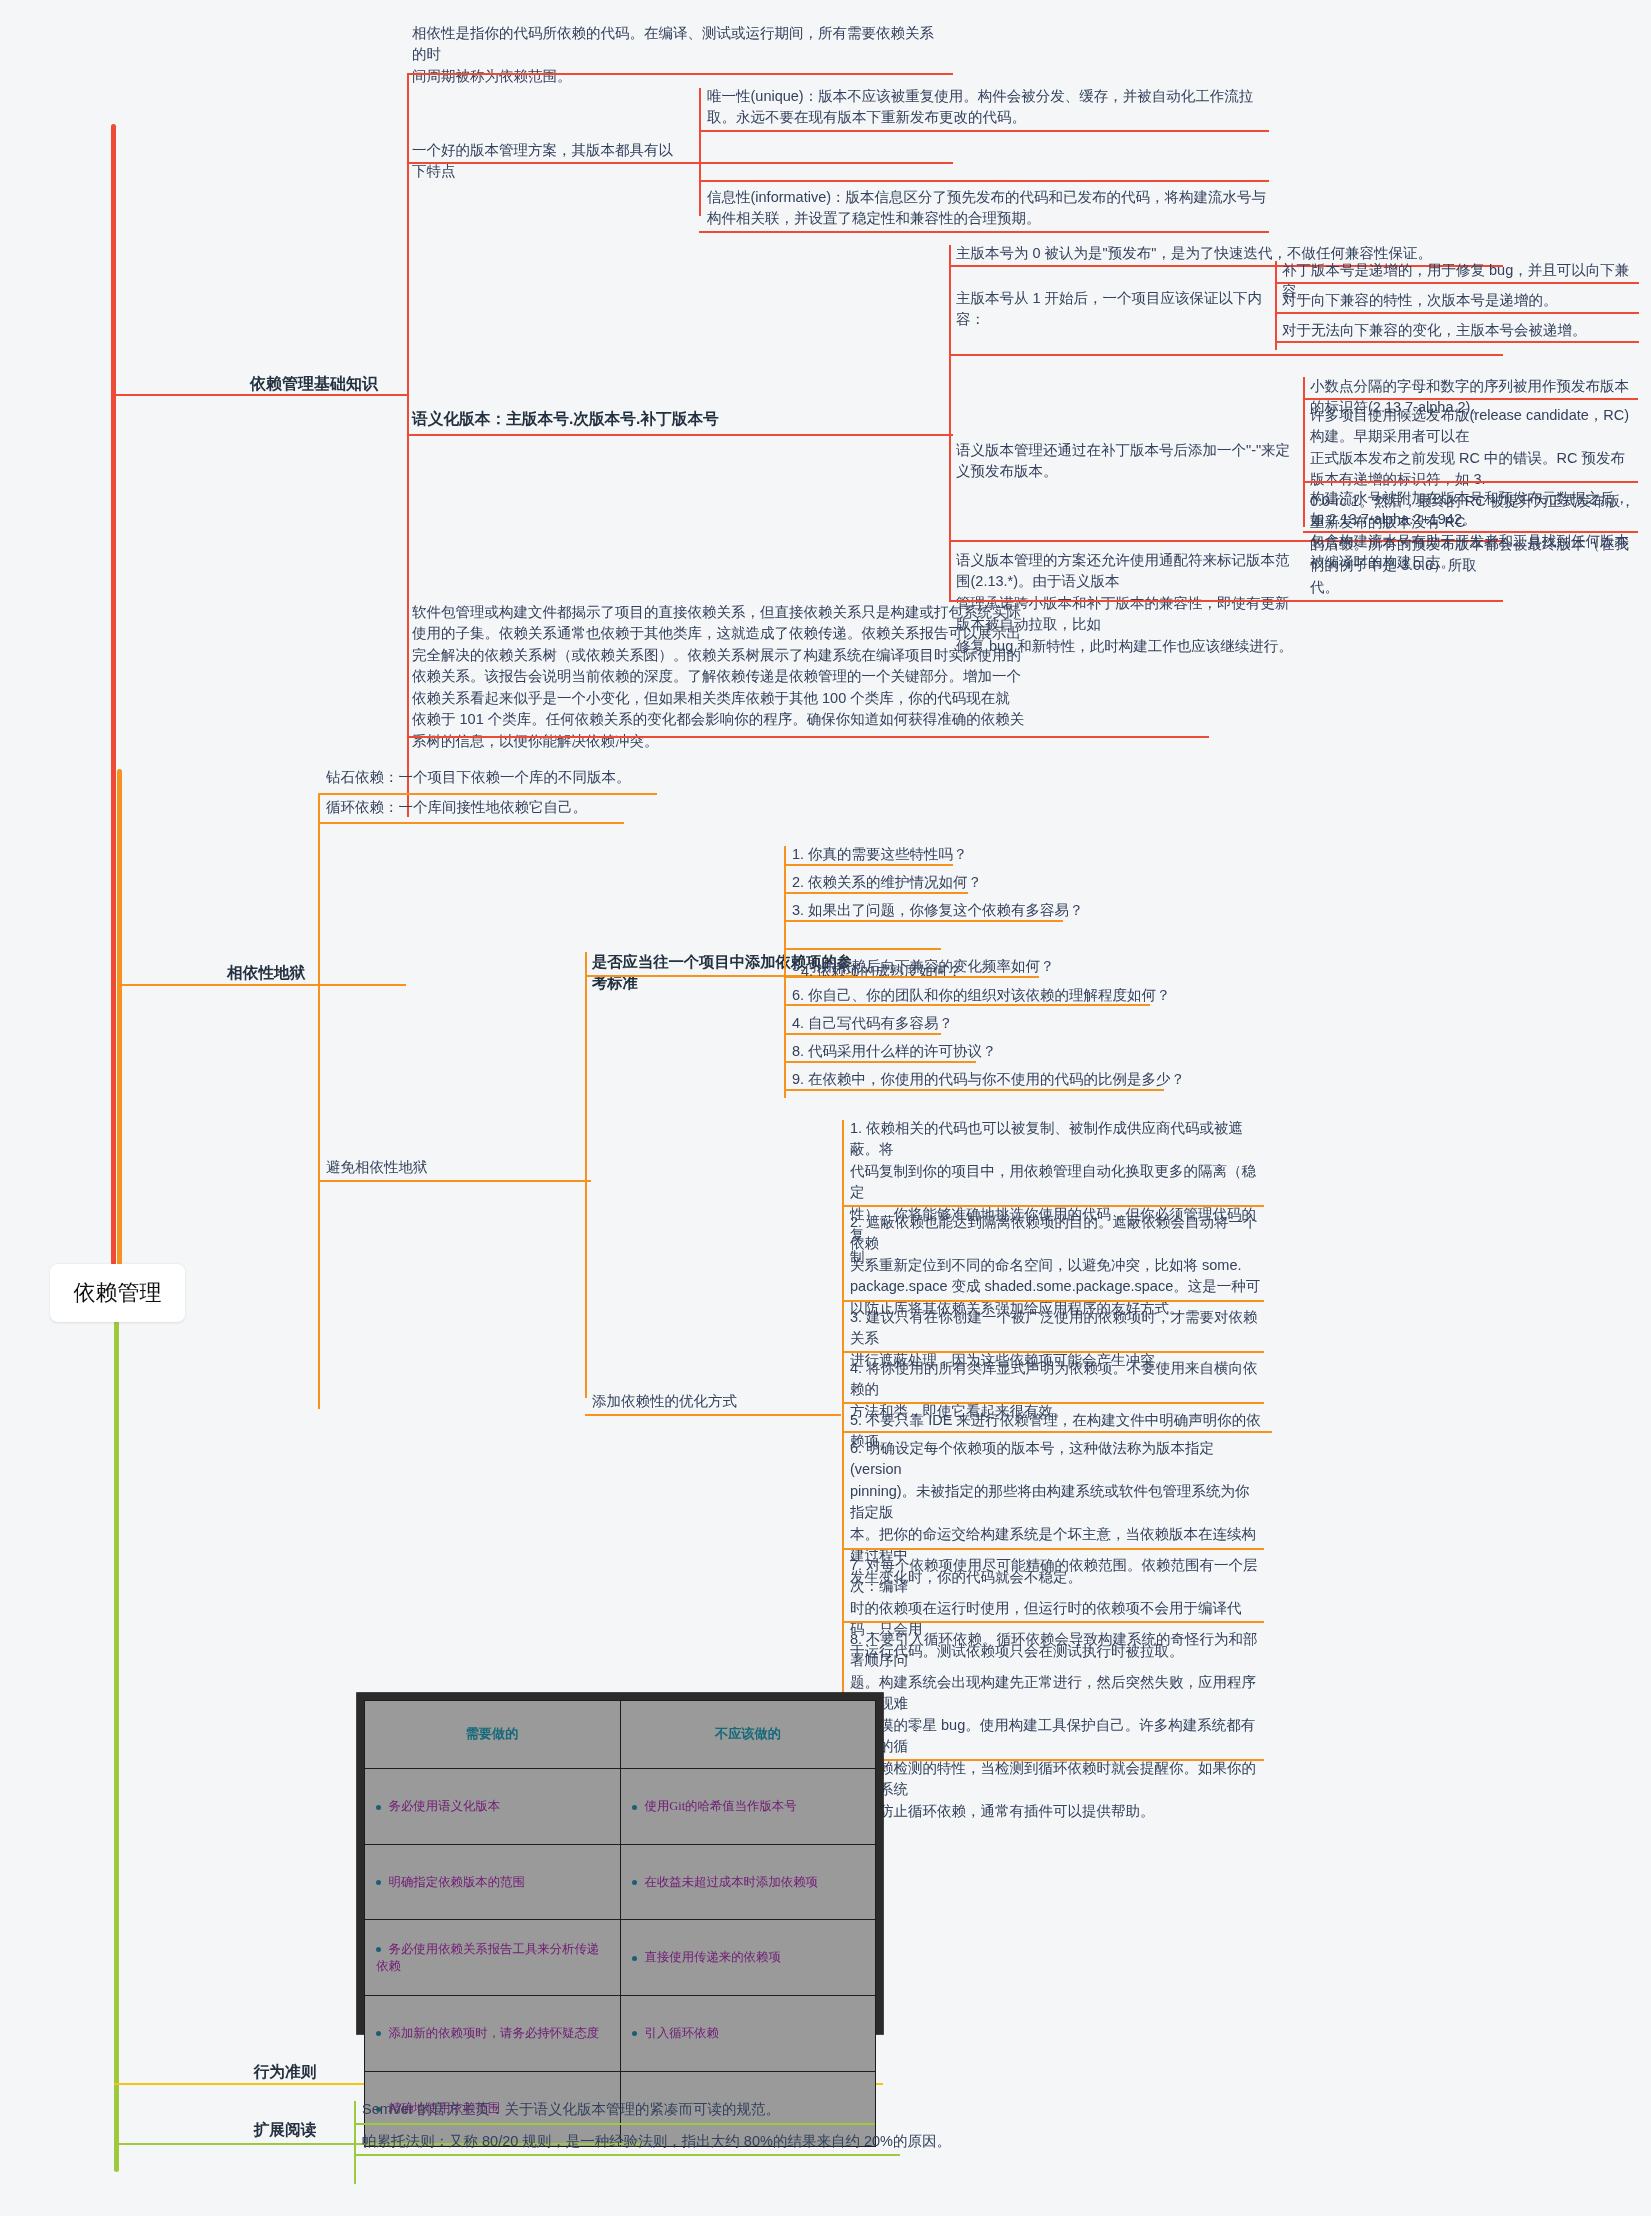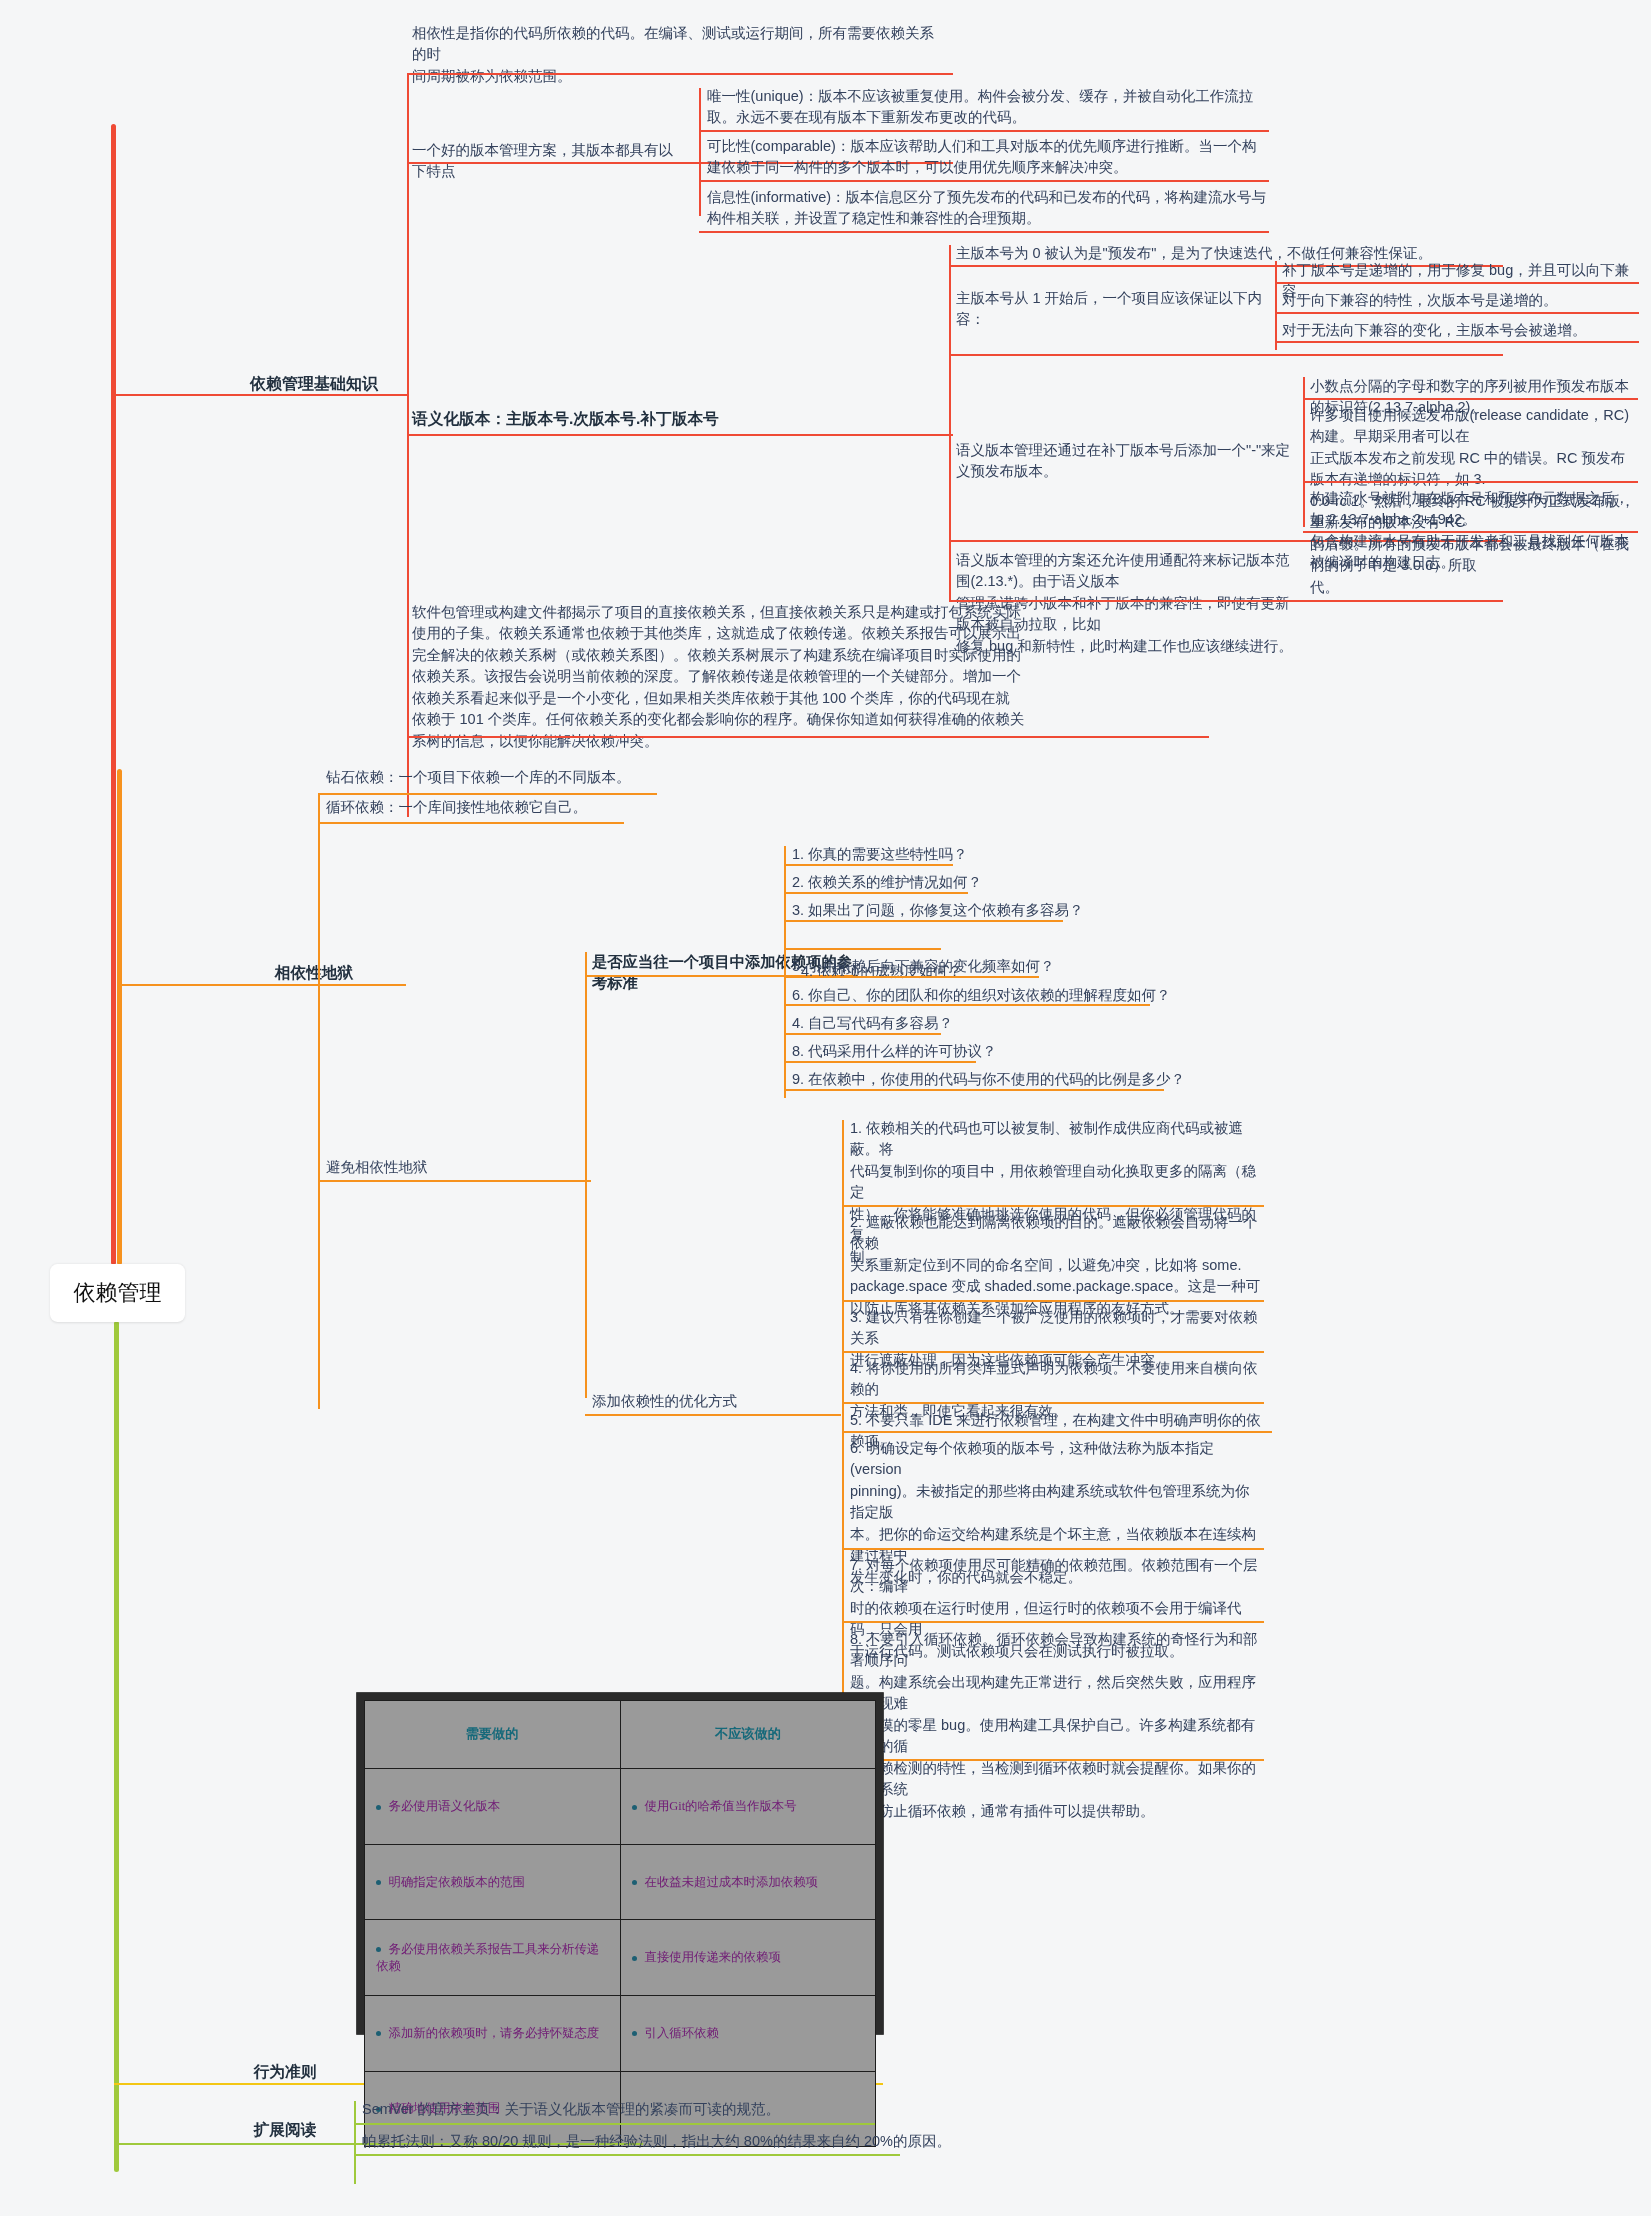--- a/index.html
+++ b/index.html
@@ -92,22 +92,20 @@
 
   <div class="node txt" style="left:412px;top:140px;width:273px;">一个好的版本管理方案，其版本都具有以下特点</div>
   <div class="ul c-red" style="left:407px;top:162px;width:546px;"></div>
 
   <div class="sp c-red" style="left:699px;top:88px;height:128px;"></div>
 
   <div class="node txt" style="left:707px;top:86px;width:562px;">唯一性(unique)：版本不应该被重复使用。构件会被分发、缓存，并被自动化工作流拉
 取。永远不要在现有版本下重新发布更改的代码。</div>
   <div class="ul c-red" style="left:699px;top:130px;width:570px;"></div>
 
-  <div class="node txt" style="left:707px;top:136px;width:562px;">可比性(comparable)：版本应该帮助人们和工具对版本的优先顺序进行推断。当一个构
-建依赖于同一构件的多个版本时，可以使用优先顺序来解决冲突。</div>
   <div class="ul c-red" style="left:699px;top:180px;width:570px;"></div>
 
   <div class="node txt" style="left:707px;top:187px;width:562px;">信息性(informative)：版本信息区分了预先发布的代码和已发布的代码，将构建流水号与
 构件相关联，并设置了稳定性和兼容性的合理预期。</div>
   <div class="ul c-red" style="left:699px;top:231px;width:570px;"></div>
 
   <div class="node lbl-bold" style="left:412px;top:409px;width:413px;font-size:15.7px;">语义化版本：主版本号.次版本号.补丁版本号</div>
   <div class="ul c-red" style="left:407px;top:434px;width:546px;"></div>
 
   <div class="sp c-red" style="left:949px;top:245px;height:355px;"></div>
@@ -155,21 +153,21 @@
 
   <div class="node txt" style="left:412px;top:602px;width:794px;">软件包管理或构建文件都揭示了项目的直接依赖关系，但直接依赖关系只是构建或打包系统实际
 使用的子集。依赖关系通常也依赖于其他类库，这就造成了依赖传递。依赖关系报告可以展示出
 完全解决的依赖关系树（或依赖关系图）。依赖关系树展示了构建系统在编译项目时实际使用的
 依赖关系。该报告会说明当前依赖的深度。了解依赖传递是依赖管理的一个关键部分。增加一个
 依赖关系看起来似乎是一个小变化，但如果相关类库依赖于其他 100 个类库，你的代码现在就
 依赖于 101 个类库。任何依赖关系的变化都会影响你的程序。确保你知道如何获得准确的依赖关
 系树的信息，以便你能解决依赖冲突。</div>
   <div class="ul c-red" style="left:407px;top:736px;width:802px;"></div>
 
-  <div class="node lbl-bold" style="left:227px;top:963px;width:174px;font-size:15.7px;text-align:center;">相依性地狱</div>
+  <div class="node lbl-bold" style="left:227px;top:963px;width:174px;font-size:15.7px;text-align:left;">相依性地狱</div>
   <div class="ul c-org" style="left:117px;top:984px;width:289px;"></div>
 
   <div class="sp c-org" style="left:318px;top:793px;height:616px;"></div>
 
   <div class="node txt" style="left:326px;top:767px;width:347px;">钻石依赖：一个项目下依赖一个库的不同版本。</div>
   <div class="ul c-org" style="left:318px;top:793px;width:339px;"></div>
 
   <div class="node txt" style="left:326px;top:797px;width:347px;">循环依赖：一个库间接性地依赖它自己。</div>
   <div class="ul c-org" style="left:318px;top:822px;width:306px;"></div>
 

